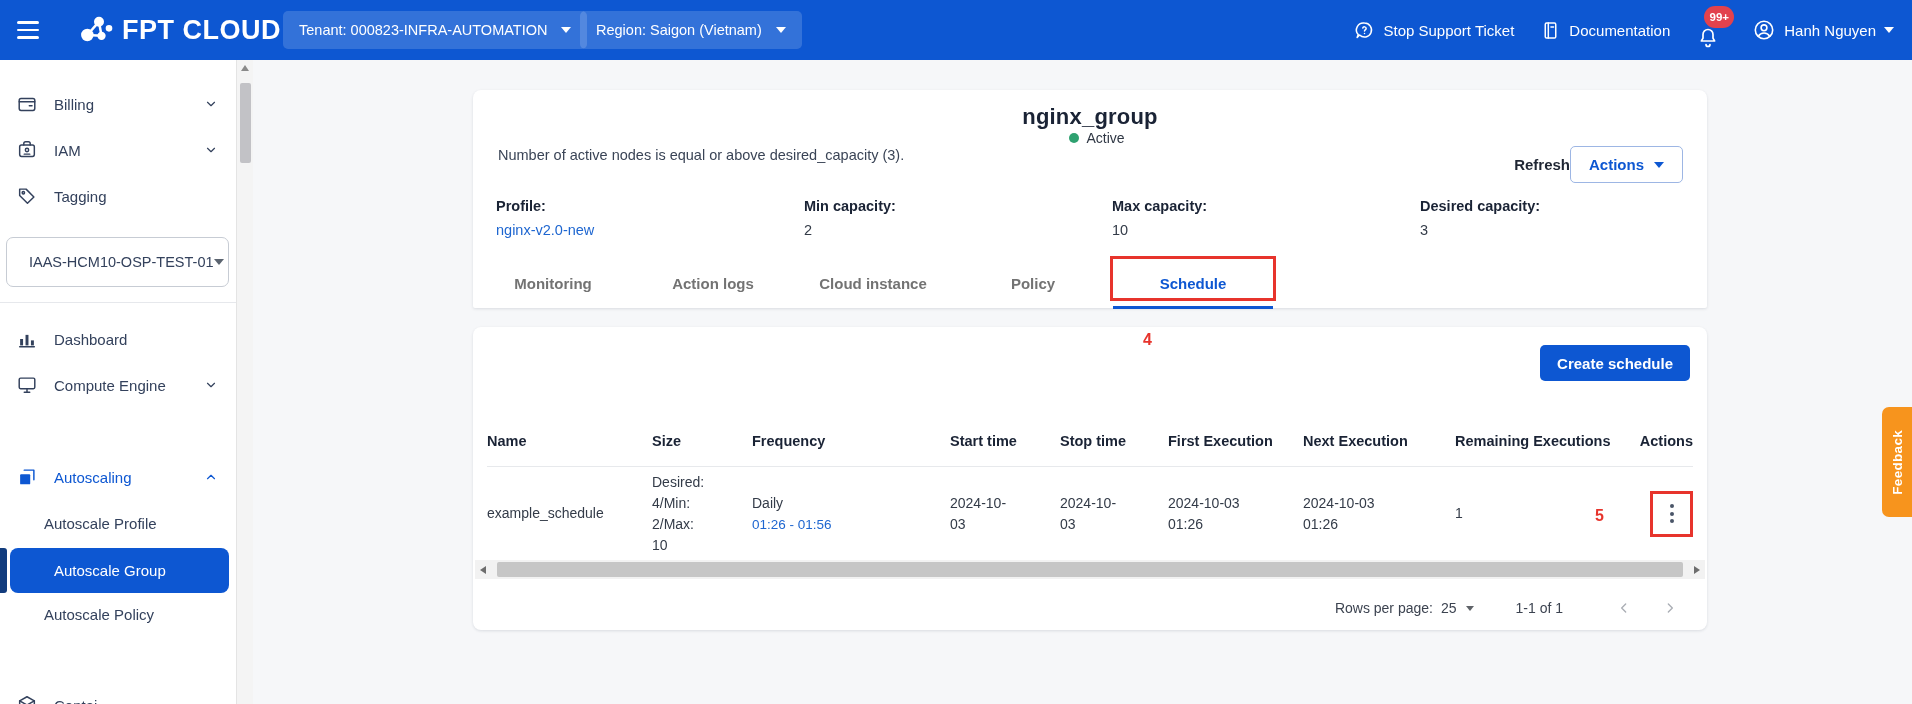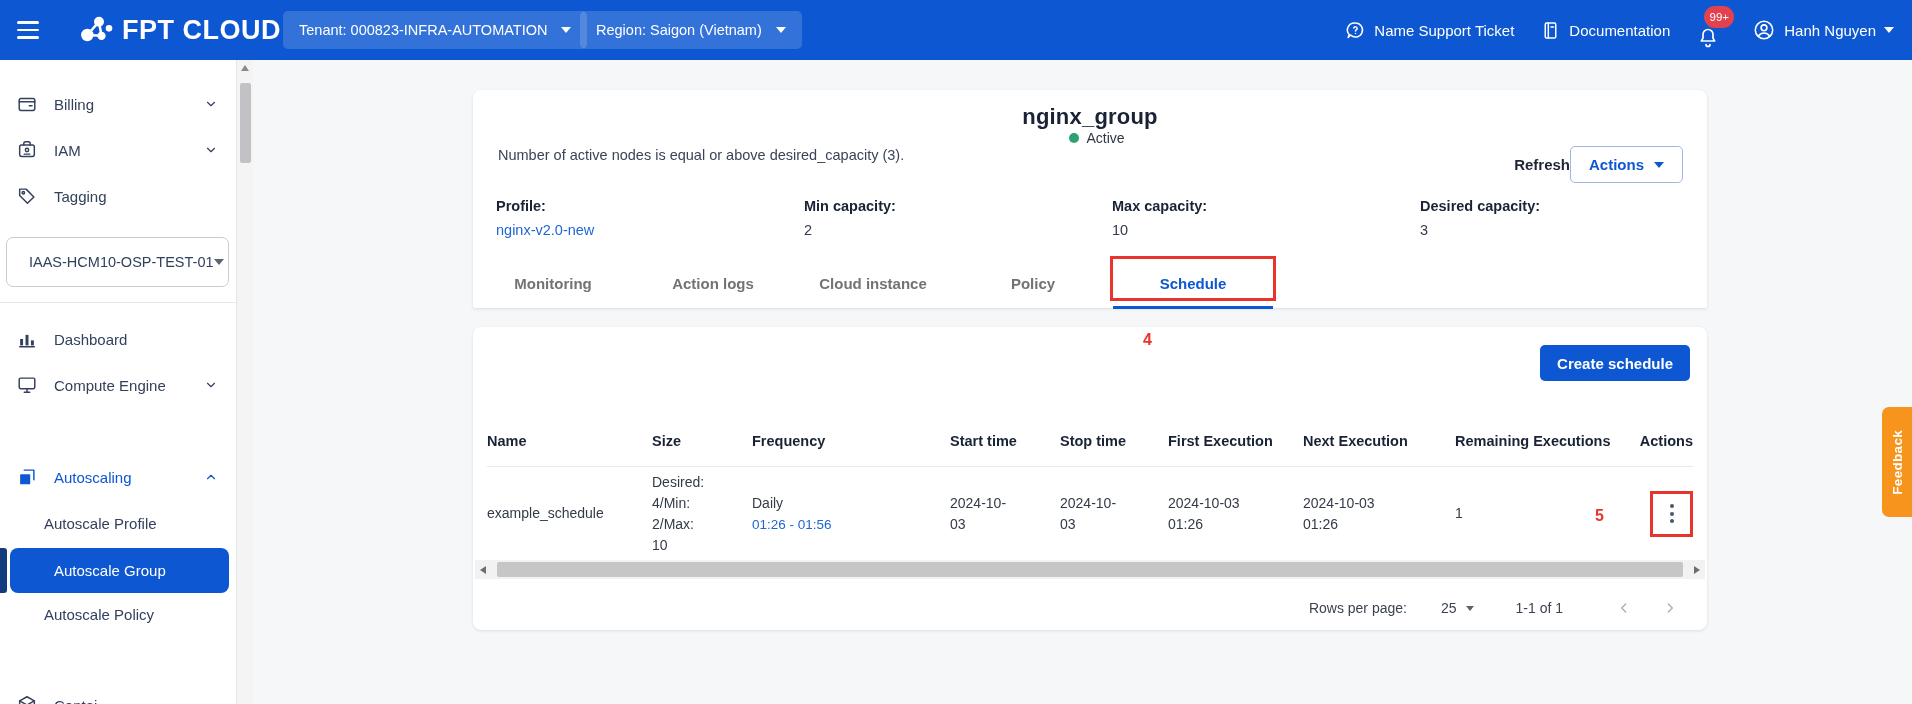--- a/index.html
+++ b/index.html
@@ -16,21 +16,21 @@
   .logo-text { color:#fff; font-size:27px; font-weight:700; letter-spacing:.5px; white-space:nowrap; }
   .nav-pill { display:flex; align-items:center; gap:14px; height:38px; padding:0 16px; border:none; border-radius:5px; background:rgba(255,255,255,.16); color:#fff; font-size:14.5px; font-family:inherit; cursor:pointer; white-space:nowrap; }
   .nav-pill.tenant { position:absolute; left:283px; }
   .nav-pill.region { position:absolute; left:580px; }
   .caret-down { width:0; height:0; border-left:5px solid transparent; border-right:5px solid transparent; border-top:6px solid #fff; }
   .nav-right { position:absolute; right:18px; top:0; height:60px; display:flex; align-items:center; gap:26px; }
   .nav-item { display:flex; align-items:center; gap:8px; color:#fff; font-size:15px; cursor:pointer; white-space:nowrap; }
   .nav-item svg { width:21px; height:21px; stroke:#fff; fill:none; stroke-width:1.7; stroke-linecap:round; stroke-linejoin:round; }
   .bell-wrap { position:relative; width:30px; height:40px; cursor:pointer; }
   .bell-wrap svg { position:absolute; left:0; bottom:0; width:24px; height:24px; stroke:#fff; fill:none; stroke-width:1.7; stroke-linecap:round; stroke-linejoin:round; }
-  .badge { position:absolute; left:8px; top:-4px; min-width:30px; height:22px; padding:0 5px; background:#e2424d; border-radius:11px; color:#fff; font-size:11.5px; font-weight:400; display:flex; align-items:center; justify-content:center; }
+  .badge { position:absolute; left:8px; top:-4px; min-width:30px; height:22px; padding:0 5px; background:#e2424d; border-radius:11px; color:#fff; font-size:11.5px; font-weight:700; display:flex; align-items:center; justify-content:center; }
   .user { display:flex; align-items:center; gap:8px; color:#fff; font-size:15px; cursor:pointer; }
   .user svg { width:24px; height:24px; stroke:#fff; fill:none; stroke-width:1.6; stroke-linecap:round; }
 
   
   .sidebar { position:absolute; left:0; top:60px; width:236px; height:644px; background:#fff; z-index:20; overflow:hidden; }
   .side-item { position:absolute; left:0; width:236px; height:46px; display:flex; align-items:center; padding:0 18px 0 16px; cursor:pointer; }
   .si-icon { width:22px; height:22px; margin-right:16px; color:#33415c; flex:none; }
   .si-icon svg { width:22px; height:22px; stroke:currentColor; fill:none; stroke-width:1.6; stroke-linecap:round; stroke-linejoin:round; }
   .si-label { font-size:15px; color:#33415c; white-space:nowrap; }
   .si-chev { margin-left:auto; color:#33415c; display:flex; }
@@ -95,21 +95,21 @@
   .step5 { left:1122px; top:180px; }
 
   
   .h-scrollbar { position:absolute; left:2px; right:2px; top:233px; height:19px; background:#f2f2f2; }
   .h-scrollbar .larr { position:absolute; left:5px; top:5.5px; width:0; height:0; border-top:4.5px solid transparent; border-bottom:4.5px solid transparent; border-right:6px solid #6d6d6d; }
   .h-scrollbar .rarr { position:absolute; right:5px; top:5.5px; width:0; height:0; border-top:4.5px solid transparent; border-bottom:4.5px solid transparent; border-left:6px solid #6d6d6d; }
   .h-scrollbar .hthumb { position:absolute; left:22px; right:22px; top:2px; height:15px; background:#c6c6c6; border-radius:2px; }
 
   
   .pagination { position:absolute; right:22px; top:263px; height:36px; display:flex; align-items:center; font-size:14px; color:#3c4350; }
-  .pag-label { margin-right:34px; }
+  .pag-label { margin-right:8px; }
   .rows-select { display:flex; align-items:center; gap:9px; cursor:pointer; margin-right:42px; }
   .rows-select .sel-caret { width:0; height:0; border-left:4.5px solid transparent; border-right:4.5px solid transparent; border-top:5.5px solid #5f6368; }
   .range { margin-right:46px; }
   .pg-btn { width:30px; display:flex; justify-content:center; color:#a9adb4; cursor:default; }
   .pg-btn svg { width:16px; height:16px; stroke:currentColor; fill:none; stroke-width:2; stroke-linecap:round; stroke-linejoin:round; }
   .pg-prev { margin-right:16px; }
 
   
   .feedback-tab { position:absolute; right:0; top:407px; width:30px; height:110px; background:#f7941d; border-radius:7px 0 0 7px; display:flex; align-items:center; justify-content:center; cursor:pointer; z-index:40; }
   .feedback-tab span { color:#fff; font-size:13.5px; font-weight:600; writing-mode:vertical-rl; transform:rotate(180deg); letter-spacing:.3px; }
@@ -147,21 +147,21 @@
       <span>Region: Saigon (Vietnam)</span>
       <span class="caret-down"></span>
     </button>
     <div class="nav-right">
       <div class="nav-item">
         <svg viewBox="0 0 24 24">
           <path d="M12 3.5a8 8 0 1 1-5.6 13.7L3.6 20l1.2-3.3A8 8 0 0 1 12 3.5z"></path>
           <path d="M10 9.2a2 2 0 0 1 3.9.6c0 1.3-1.9 1.6-1.9 2.7"></path>
             <line x1="12" y1="15.4" x2="12" y2="15.5"></line>
         </svg>
-        <span>Name Support Ticket</span>
+        <span>Stop Support Ticket</span>
       </div>
       <div class="nav-item">
         <svg viewBox="0 0 24 24">
           <rect x="6" y="3.5" width="12" height="17" rx="1.5"></rect>
             <line x1="9.5" y1="3.5" x2="9.5" y2="20.5"></line>
             <line x1="12.5" y1="8" x2="15.5" y2="8"></line>
         </svg>
         <span>Documentation</span>
       </div>
       <div class="bell-wrap">

